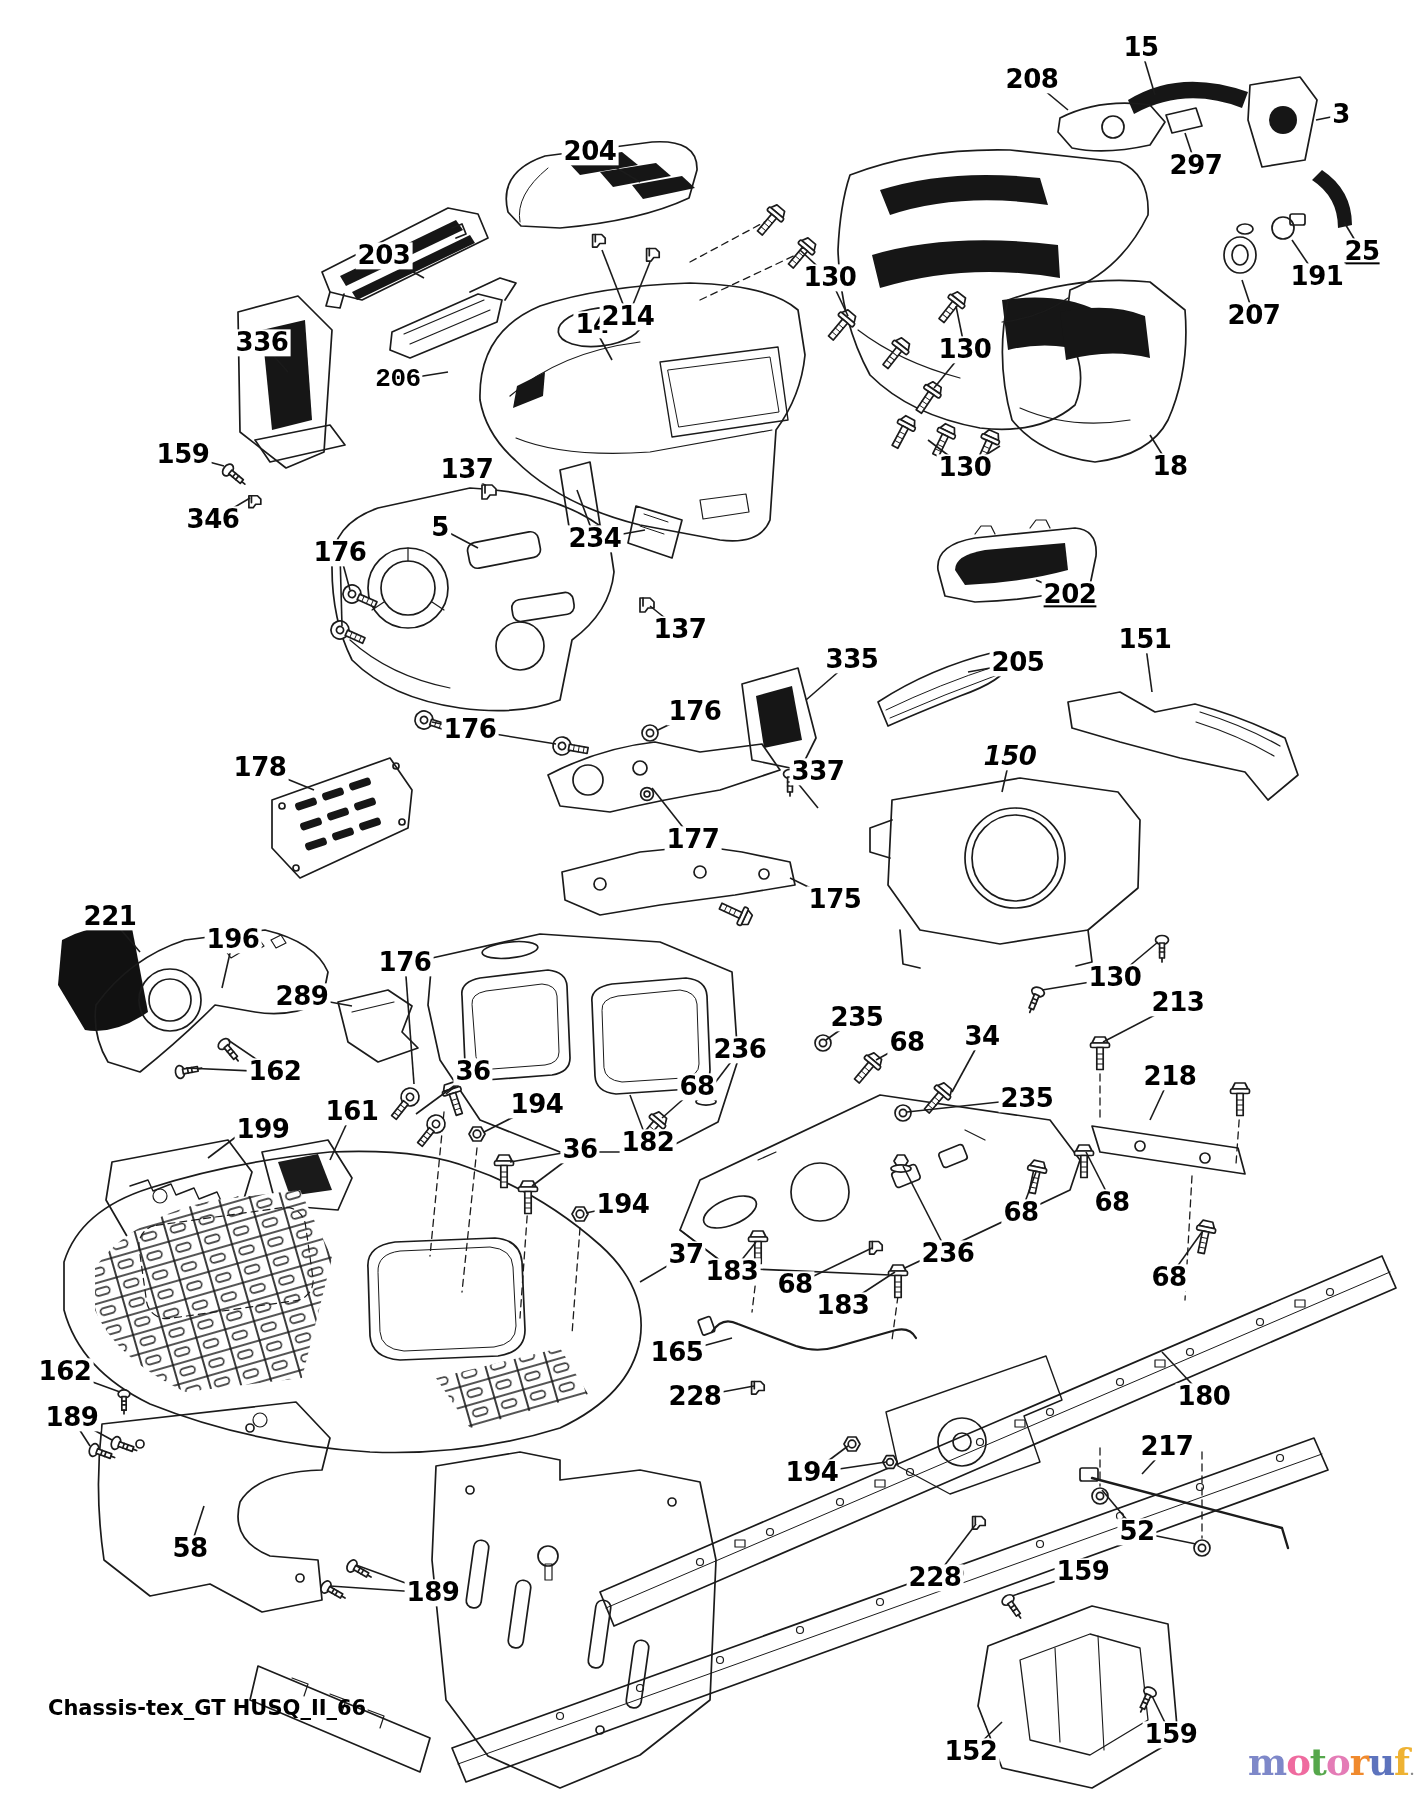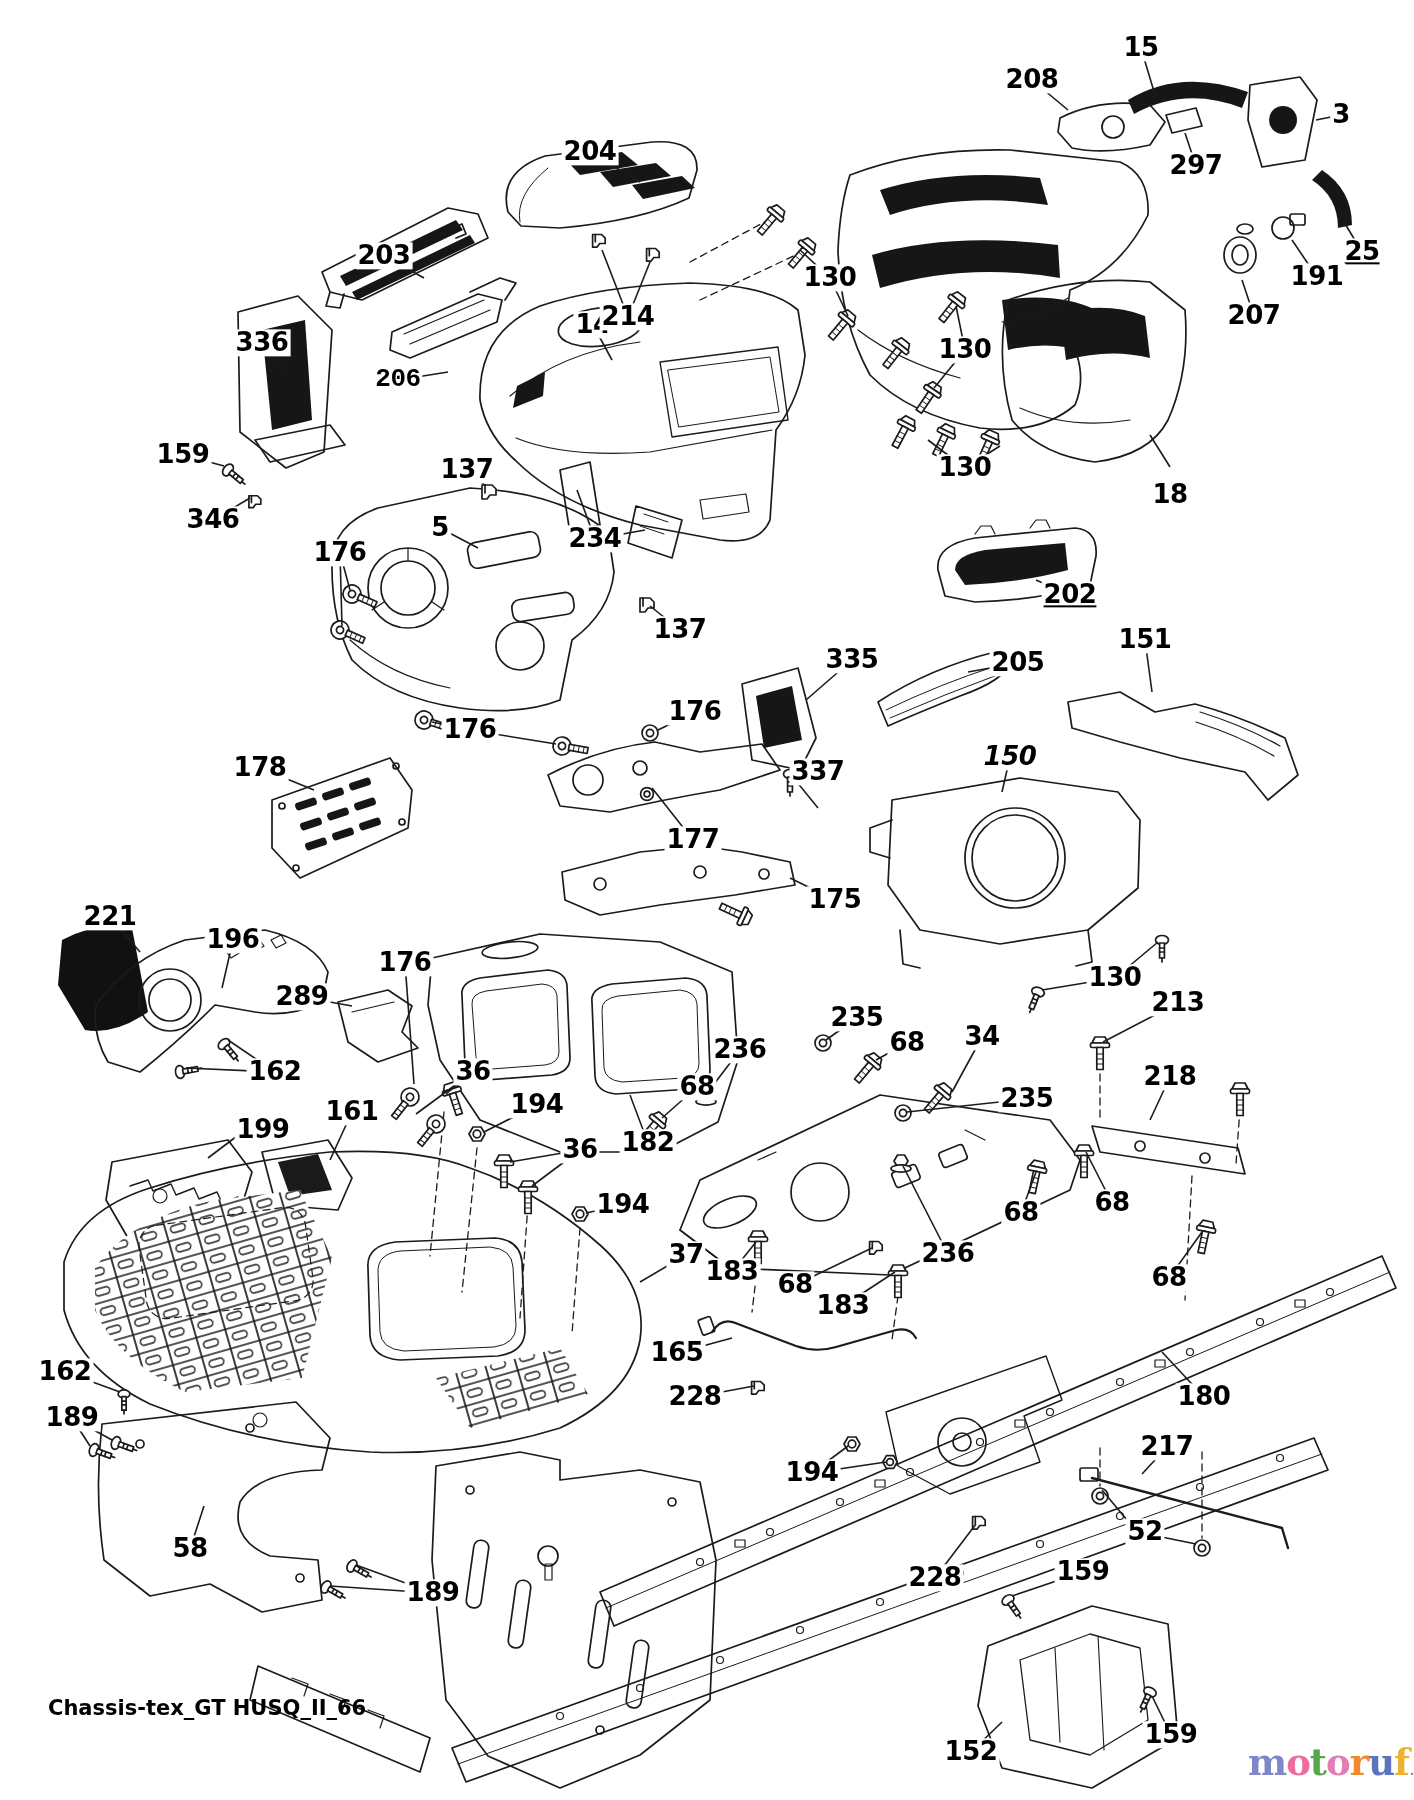--- a/index.html
+++ b/index.html
@@ -465,21 +465,21 @@
       <div class="callout" style="left: 965px; top: 350px;">130</div>
       <div class="callout" style="left: 262px; top: 343px;">336</div>
       <div class="callout" style="left: 183px; top: 455px;">159</div>
       <div class="callout" style="left: 213px; top: 520px;">346</div>
       <div class="callout" style="left: 467px; top: 470px;">137</div>
       <div class="callout" style="left: 440px; top: 528px;">5</div>
       <div class="callout" style="left: 340px; top: 553px;">176</div>
       <div class="callout" style="left: 595px; top: 539px;">234</div>
       <div class="callout" style="left: 680px; top: 630px;">137</div>
       <div class="callout" style="left: 965px; top: 468px;">130</div>
-      <div class="callout" style="left: 1170px; top: 467px; margin-top: 28px;">18</div>
+      <div class="callout" style="left: 1170px; top: 467px;">18</div>
       <div class="callout" style="left: 1070px; top: 595px; text-decoration: underline;">202</div>
       <div class="callout" style="left: 852px; top: 660px;">335</div>
       <div class="callout" style="left: 1018px; top: 663px;">205</div>
       <div class="callout" style="left: 1145px; top: 640px;">151</div>
       <div class="callout" style="left: 260px; top: 768px;">178</div>
       <div class="callout" style="left: 470px; top: 730px;">176</div>
       <div class="callout" style="left: 695px; top: 712px;">176</div>
       <div class="callout" style="left: 693px; top: 840px;">177</div>
       <div class="callout" style="left: 818px; top: 772px;">337</div>
       <div class="callout" style="left: 835px; top: 900px;">175</div>
@@ -515,21 +515,21 @@
       <div class="callout" style="left: 948px; top: 1254px;">236</div>
       <div class="callout" style="left: 677px; top: 1353px;">165</div>
       <div class="callout" style="left: 695px; top: 1397px;">228</div>
       <div class="callout" style="left: 812px; top: 1473px;">194</div>
       <div class="callout" style="left: 1204px; top: 1397px;">180</div>
       <div class="callout" style="left: 65px; top: 1372px;">162</div>
       <div class="callout" style="left: 72px; top: 1418px;">189</div>
       <div class="callout" style="left: 190px; top: 1549px;">58</div>
       <div class="callout" style="left: 433px; top: 1593px;">189</div>
       <div class="callout" style="left: 1167px; top: 1447px;">217</div>
-      <div class="callout" style="left: 1137px; top: 1532px; margin-left: 8px;">52</div>
+      <div class="callout" style="left: 1137px; top: 1532px;">52</div>
       <div class="callout" style="left: 935px; top: 1578px;">228</div>
       <div class="callout" style="left: 1083px; top: 1572px;">159</div>
       <div class="callout" style="left: 971px; top: 1752px;">152</div>
       <div class="callout" style="left: 1171px; top: 1735px;">159</div>
     </div>
 
   <div id="footer-title">Chassis-tex_GT HUSQ_II_66</div>
 
   <div id="brand">
     <span id="brand-letters"><span style="color: rgb(126, 136, 201);">m</span><span style="color: rgb(239, 107, 159);">o</span><span style="color: rgb(85, 167, 75);">t</span><span style="color: rgb(228, 124, 182);">o</span><span style="color: rgb(240, 138, 45);">r</span><span style="color: rgb(93, 115, 189);">u</span><span style="color: rgb(238, 178, 51);">f</span></span><span class="tld">.de</span>

